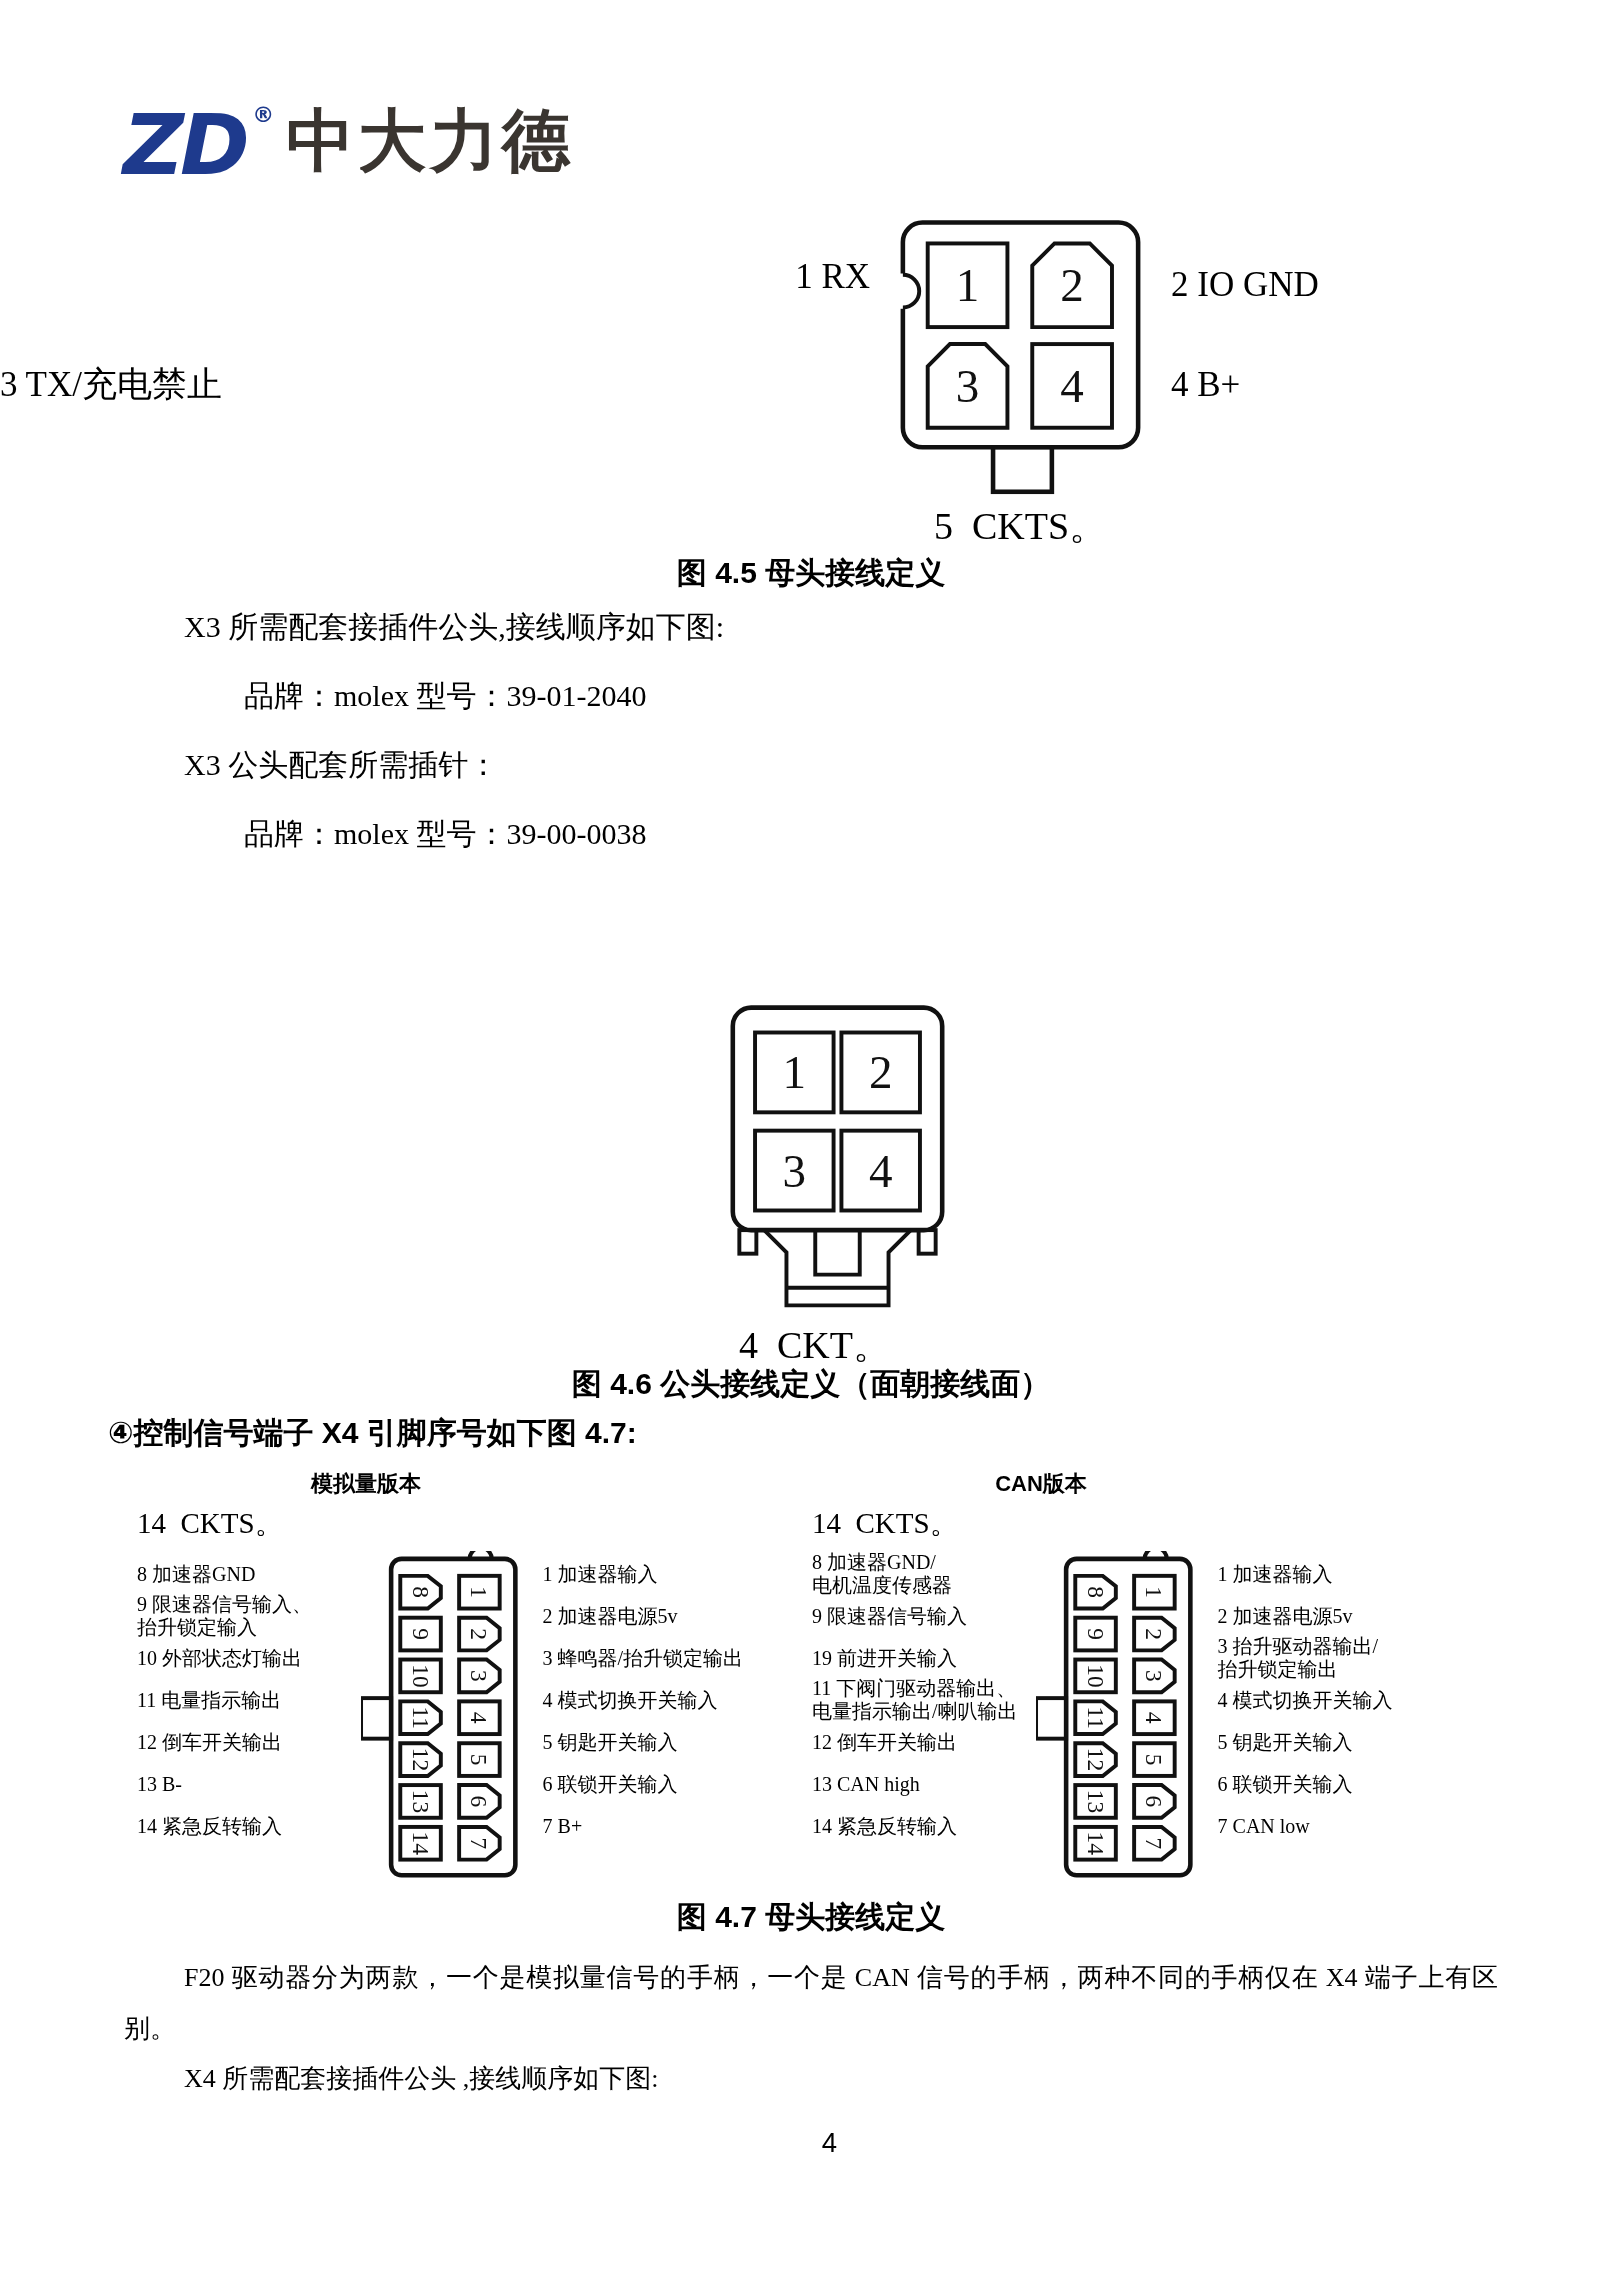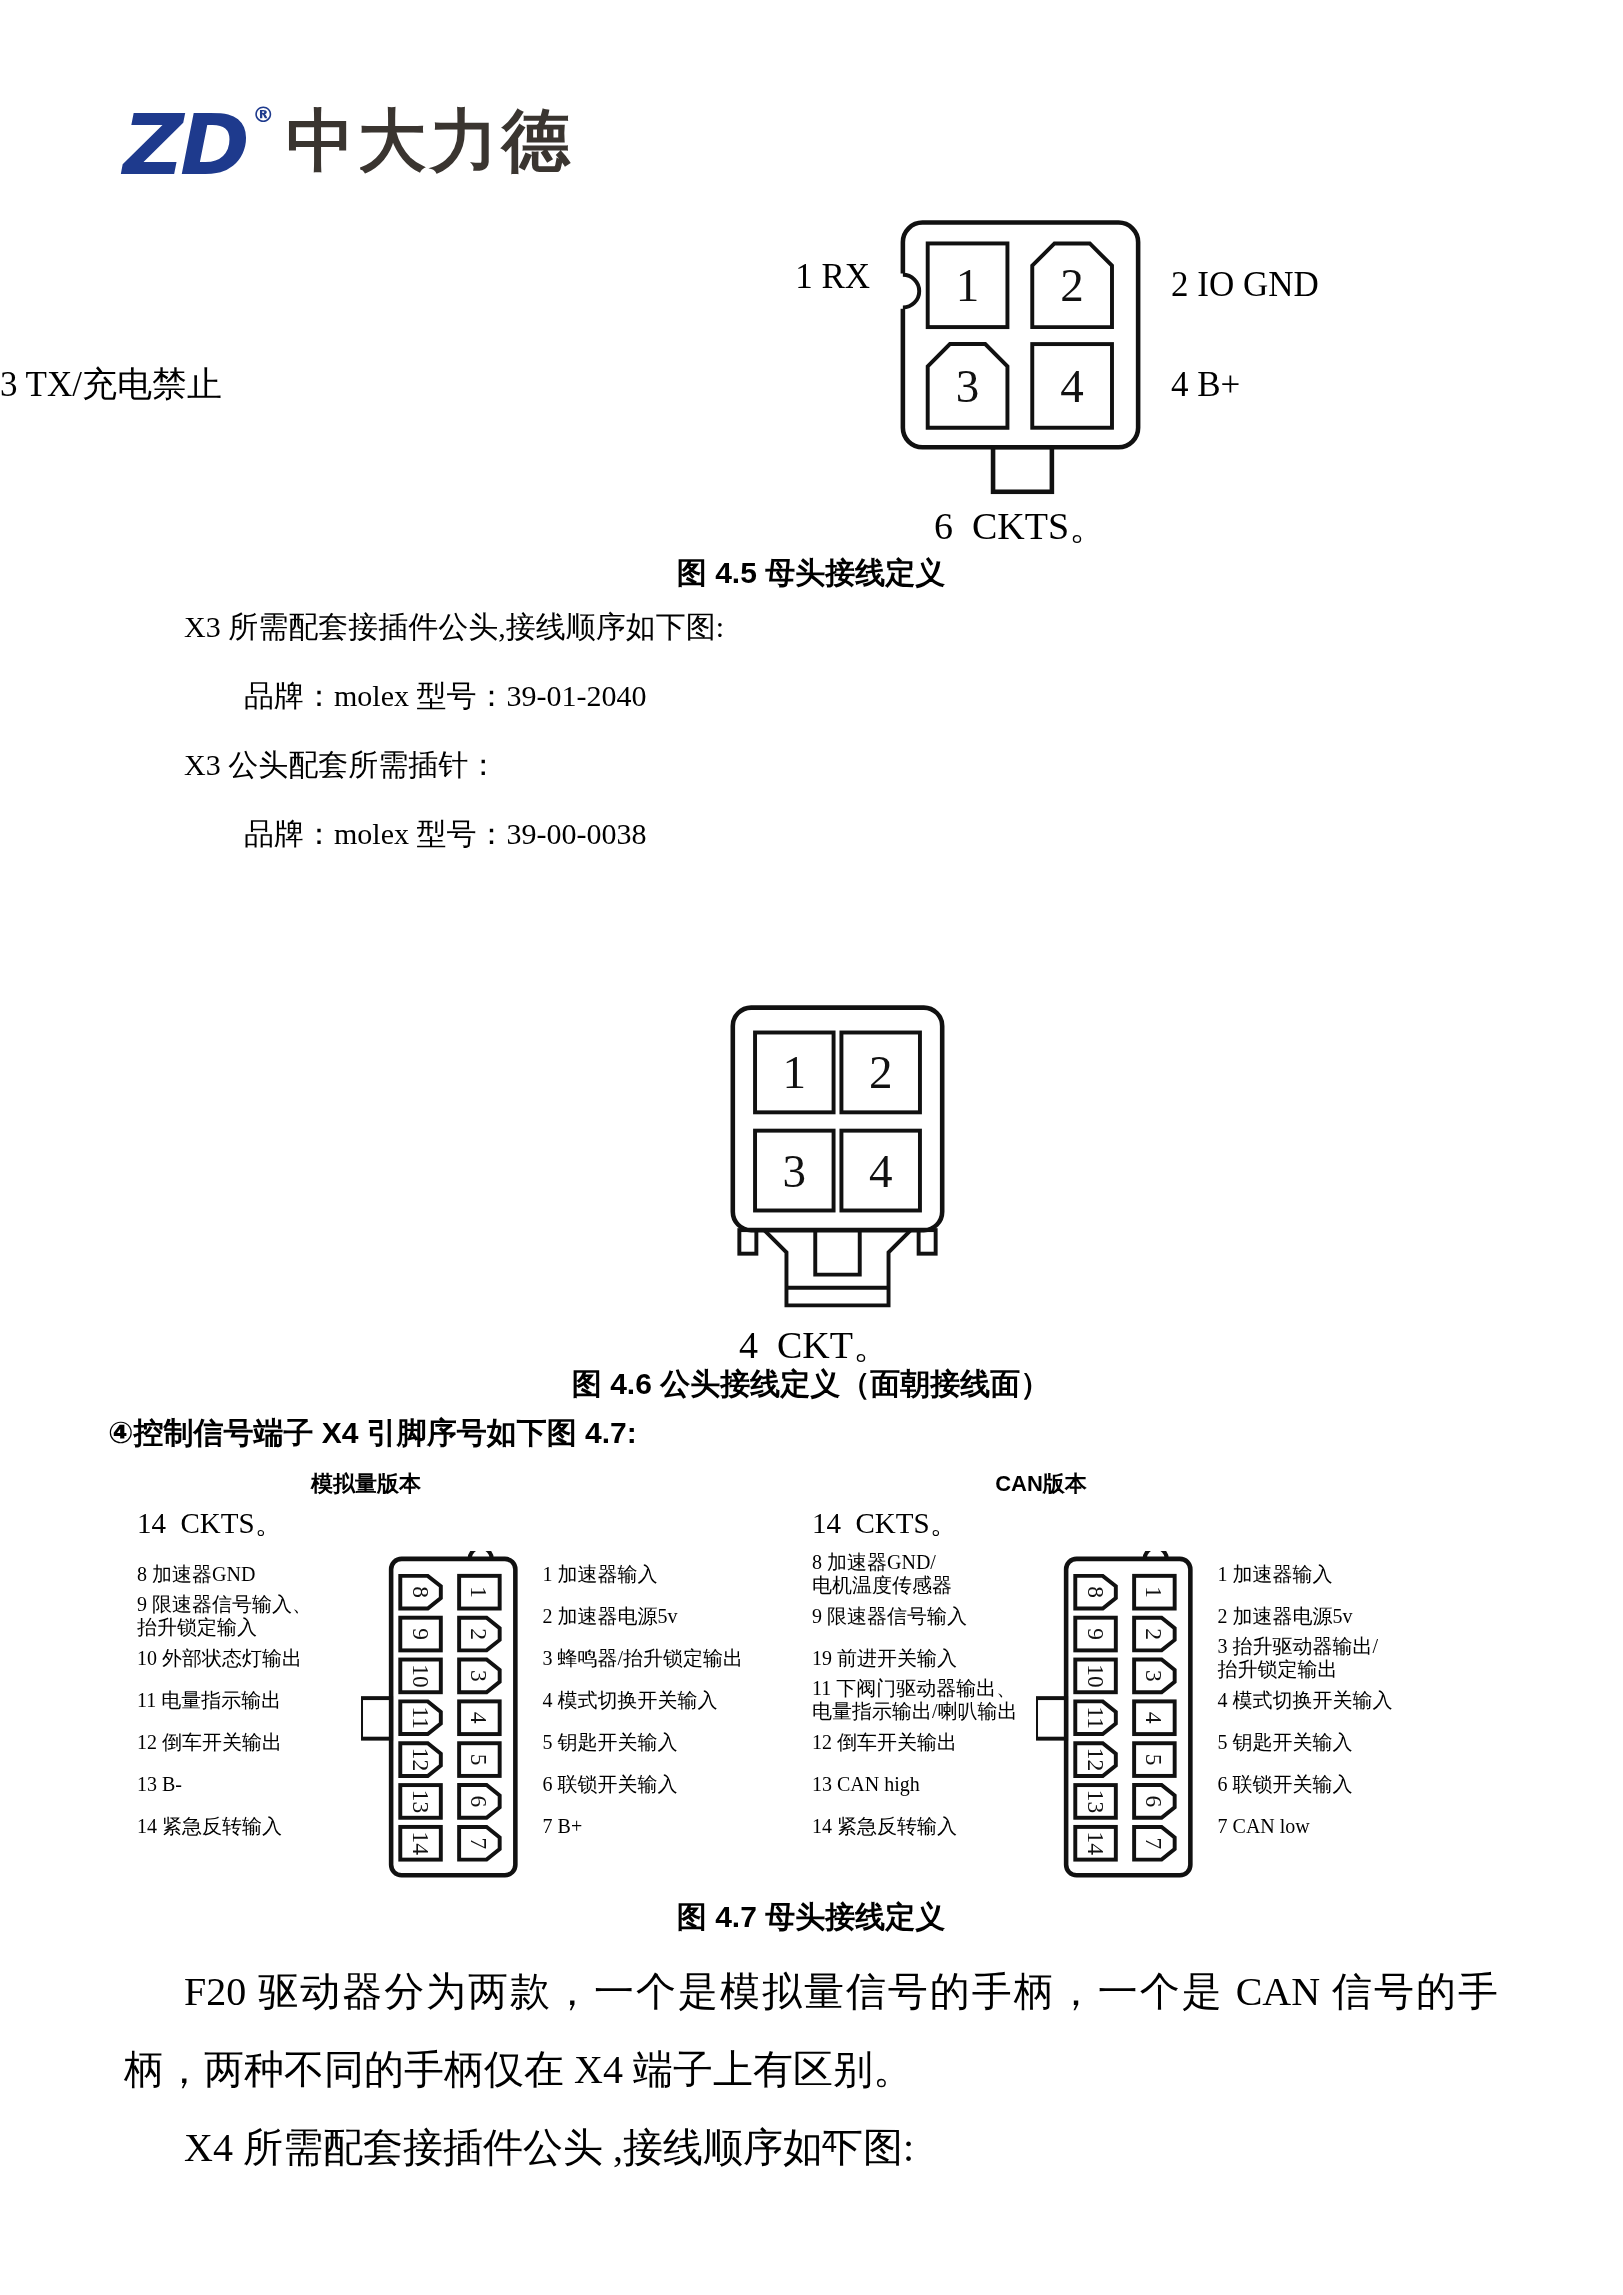--- a/index.html
+++ b/index.html
@@ -80,21 +80,21 @@
   .pin-col{display:flex;flex-direction:column;padding-top:2.6px;}
   .pin-col-left{width:224px;}
   .pin-col-right{width:242px;padding-left:9.2px;box-sizing:border-box;}
   .pin-label-row{
     height:42px;display:flex;align-items:center;
     font-size:20px;line-height:1.15;white-space:pre-line;overflow:visible;
   }
   .caption47{position:absolute;top:1897px;left:124px;width:1374px;}
   .textblock2{
     position:absolute;top:1953px;left:124px;width:1374px;
-    font-size:40px;line-height:1.95;text-align:justify;
+    font-size:26px;line-height:1.95;text-align:justify;
   }
   .textblock2 p{margin:0;}
   .x4line{margin-top:9.2px;}
   .pagenum{
     position:absolute;top:2127px;left:0;width:100%;
     text-align:center;
     font-family:"Liberation Sans","DejaVu Sans",sans-serif;
     font-size:27.5px;
   }
 </style>
@@ -126,21 +126,21 @@
       <path class="pin" d="M48,230 L82,196 H136 L170,230 V324 H48 Z"></path>
       <rect class="pin" x="208" y="196" width="122" height="128"></rect>
       <text x="109" y="106" font-size="72" text-anchor="middle" dominant-baseline="central">1</text>
       <text x="269" y="106" font-size="72" text-anchor="middle" dominant-baseline="central">2</text>
       <text x="109" y="260" font-size="72" text-anchor="middle" dominant-baseline="central">3</text>
       <text x="269" y="260" font-size="72" text-anchor="middle" dominant-baseline="central">4</text>
 
       <rect class="outline" x="148" y="354" width="90" height="68"></rect>
     </svg>
 
-    <span class="ckts-line" style="left:870px;top:285px;width:301px;">6  CKTS。</span>
+    <span class="ckts-line" style="left:870px;top:285px;width:301px;">5  CKTS。</span>
   </div>
 
   <div class="caption caption45">图 4.5 母头接线定义</div>
 
   <div class="textblock" style="top:592px;">
     <p class="indent2">X3 所需配套接插件公头,接线顺序如下图:</p>
     <p class="indent4 mono-mix">品牌：molex   型号：39-01-2040</p>
     <p class="indent2">X3 公头配套所需插针：</p>
     <p class="indent4 mono-mix">品牌：molex   型号：39-00-0038</p>
   </div>

